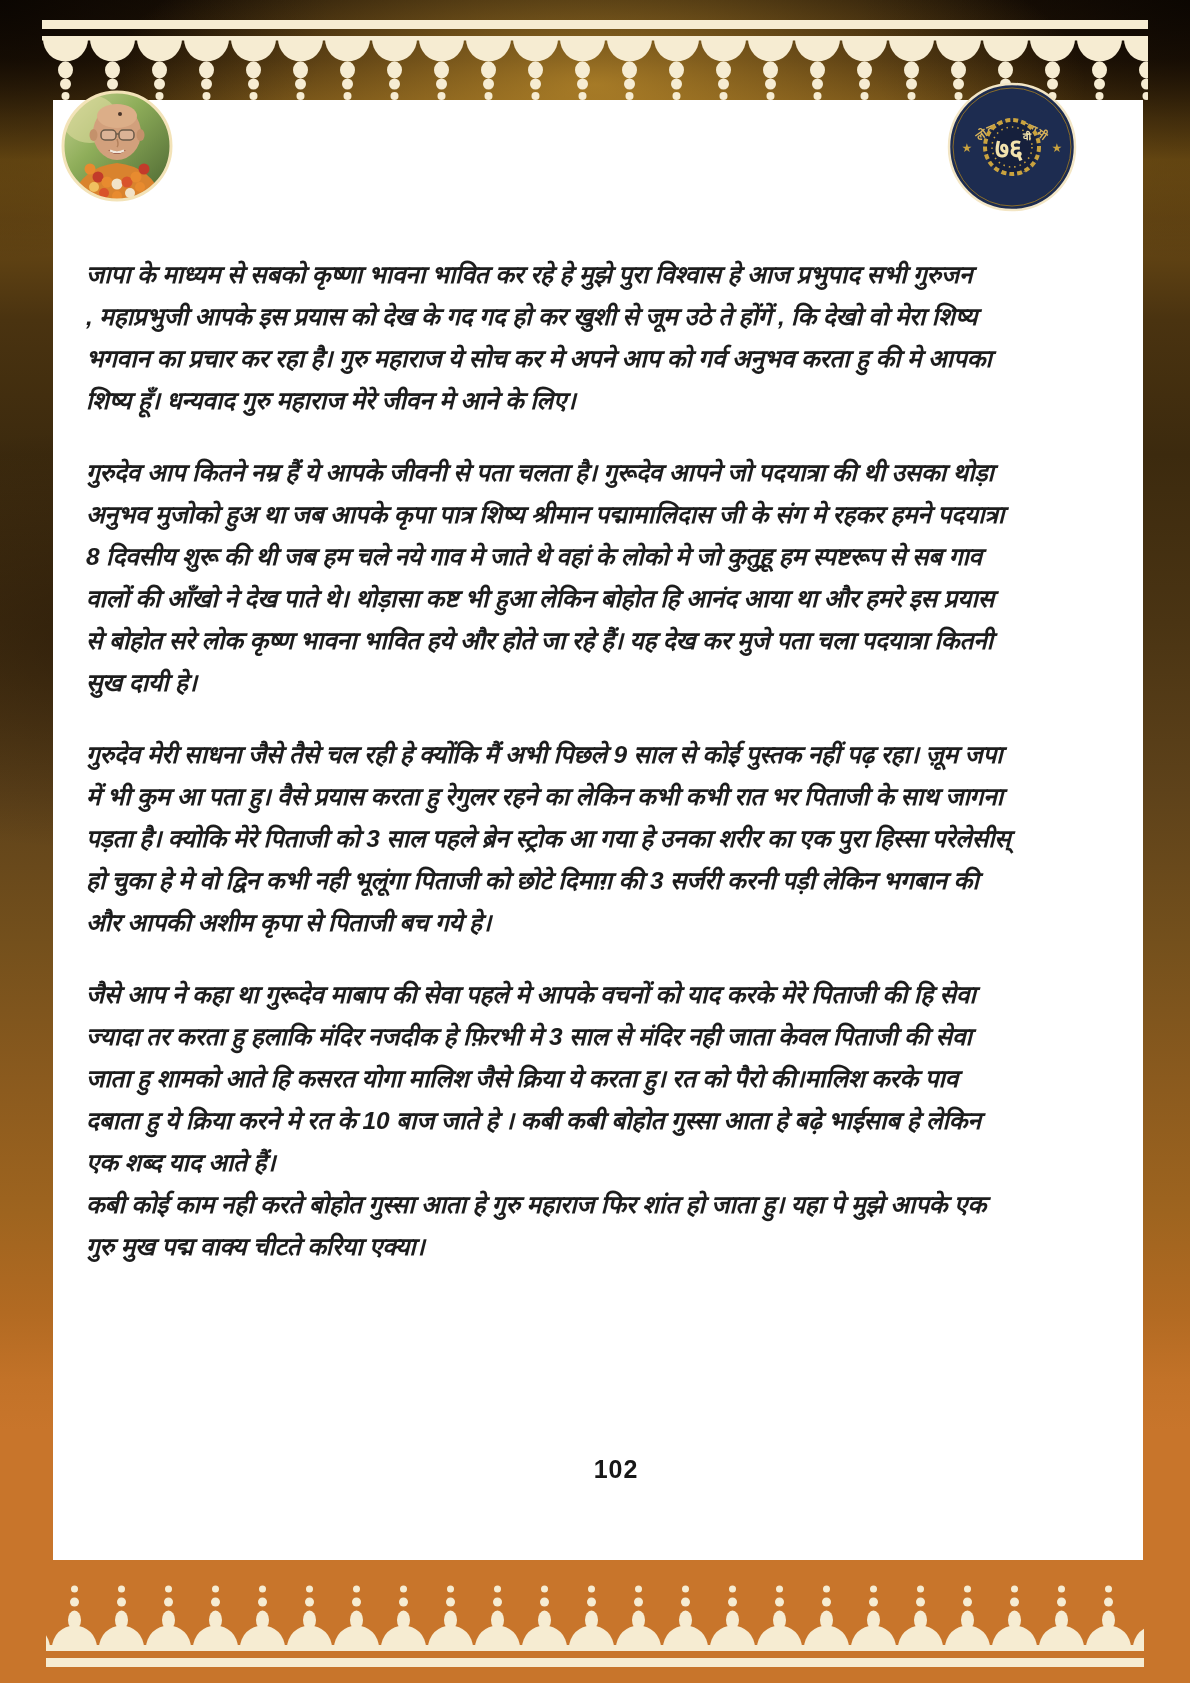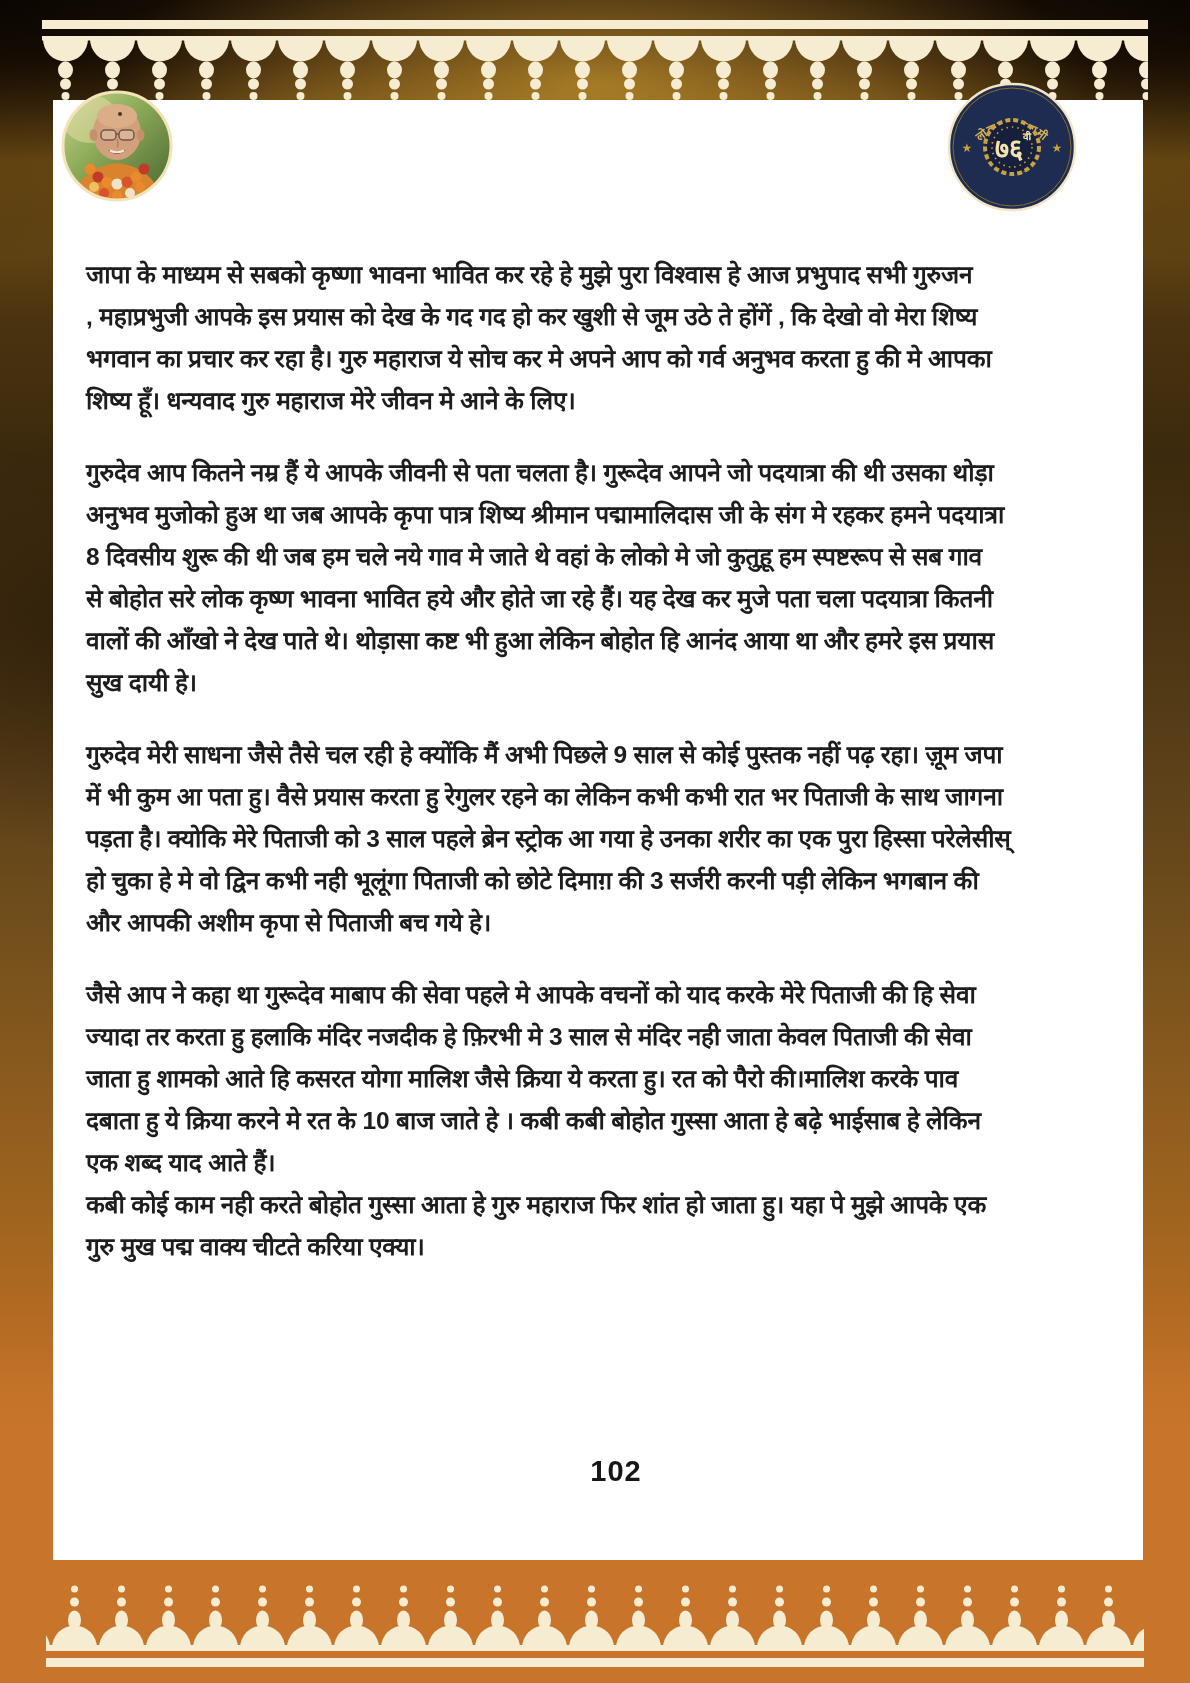--- a/index.html
+++ b/index.html
@@ -28,25 +28,25 @@
   
   .portrait{position:absolute; left:60px; top:89px; width:114px; height:114px;}
   
   .badge{position:absolute; left:947px; top:82px; width:130px; height:130px;}
   
   .body-text{
     position:absolute; left:86px; top:254px; width:1030px;
     color:#1d1d1d; font-size:24.5px; line-height:42px; font-weight:600;
     letter-spacing:-0.2px;
   }
-  .para{margin:0 0 30px 0;}
+  .para{margin:0 0 30px 0;font-style:italic;}
   .line{white-space:nowrap;}
   .page-number{
     position:absolute; left:86px; top:1455px; width:1060px;
-    text-align:center; font-size:29px; font-weight:bold; color:#171717;
+    text-align:center; font-size:25px; font-weight:bold; color:#171717;
     letter-spacing:1px;
   }
 </style>
 </head>
 <body>
 
 <div class="page">
 
   <div class="panel"></div>
 
@@ -146,22 +146,22 @@
       <div class="para">
         <div class="line">जापा के माध्यम से सबको कृष्णा भावना भावित कर रहे हे मुझे पुरा विश्वास हे आज प्रभुपाद सभी गुरुजन</div>
         <div class="line">, महाप्रभुजी आपके इस प्रयास को देख के गद गद हो कर खुशी से जूम उठे ते होंगें , कि देखो वो मेरा शिष्य</div>
         <div class="line">भगवान का प्रचार कर रहा है। गुरु महाराज ये सोच कर मे अपने आप को गर्व अनुभव करता हु की मे आपका</div>
         <div class="line">शिष्य हूँ। धन्यवाद गुरु महाराज मेरे जीवन मे आने के लिए।</div>
       </div>
       <div class="para">
         <div class="line">गुरुदेव आप कितने नम्र हैं ये आपके जीवनी से पता चलता है। गुरूदेव आपने जो पदयात्रा की थी उसका थोड़ा</div>
         <div class="line">अनुभव मुजोको हुअ था जब आपके कृपा पात्र शिष्य श्रीमान पद्मामालिदास जी के संग मे रहकर हमने पदयात्रा</div>
         <div class="line">8 दिवसीय शुरू की थी जब हम चले नये गाव मे जाते थे वहां  के लोको मे जो कुतुह़ू हम स्पष्टरूप से सब गाव</div>
+        <div class="line">वालों की आँखो ने देख पाते थे। थोड़ासा कष्ट भी हुआ लेकिन बोहोत हि आनंद आया था और हमरे इस प्रयास</div>
         <div class="line">से बोहोत सरे लोक कृष्ण भावना भावित हये और होते जा रहे हैं। यह देख कर मुजे  पता चला पदयात्रा कितनी</div>
-        <div class="line">वालों की आँखो ने देख पाते थे। थोड़ासा कष्ट भी हुआ लेकिन बोहोत हि आनंद आया था और हमरे इस प्रयास</div>
         <div class="line">सुख दायी हे।</div>
       </div>
       <div class="para">
         <div class="line">गुरुदेव मेरी साधना जैसे तैसे चल रही हे क्योंकि मैं अभी पिछले 9 साल से कोई पुस्तक नहीं पढ़ रहा। ज़ूम जपा</div>
         <div class="line">में भी कुम आ पता हु। वैसे प्रयास करता हु रेगुलर रहने का लेकिन कभी कभी रात भर पिताजी के साथ जागना</div>
         <div class="line">पड़ता है। क्योकि मेरे पिताजी को 3 साल पहले ब्रेन स्ट्रोक आ गया हे उनका शरीर का एक पुरा हिस्सा परेलेसीस्</div>
         <div class="line">हो चुका हे मे वो द्विन कभी नही भूलूंगा पिताजी को छोटे दिमाग़ की 3 सर्जरी करनी पड़ी लेकिन भगबान की</div>
         <div class="line">और आपकी अशीम कृपा से पिताजी बच गये हे।</div>
       </div>
       <div class="para">

